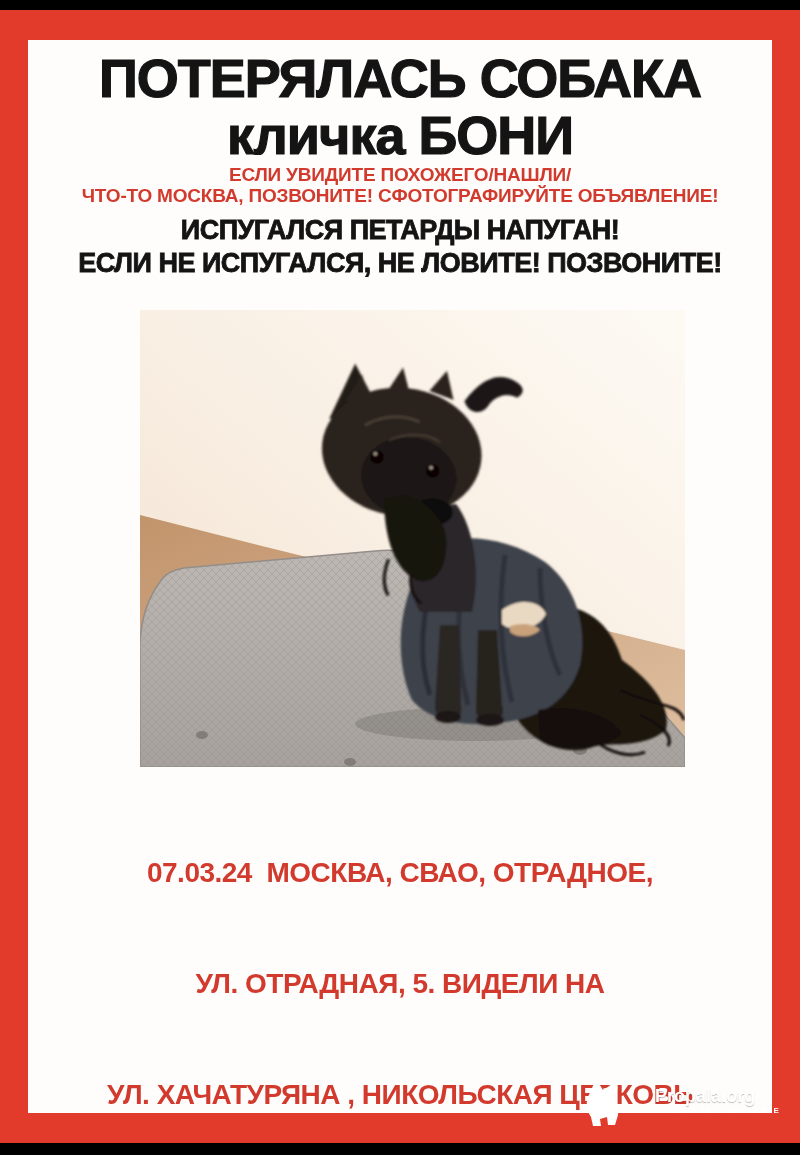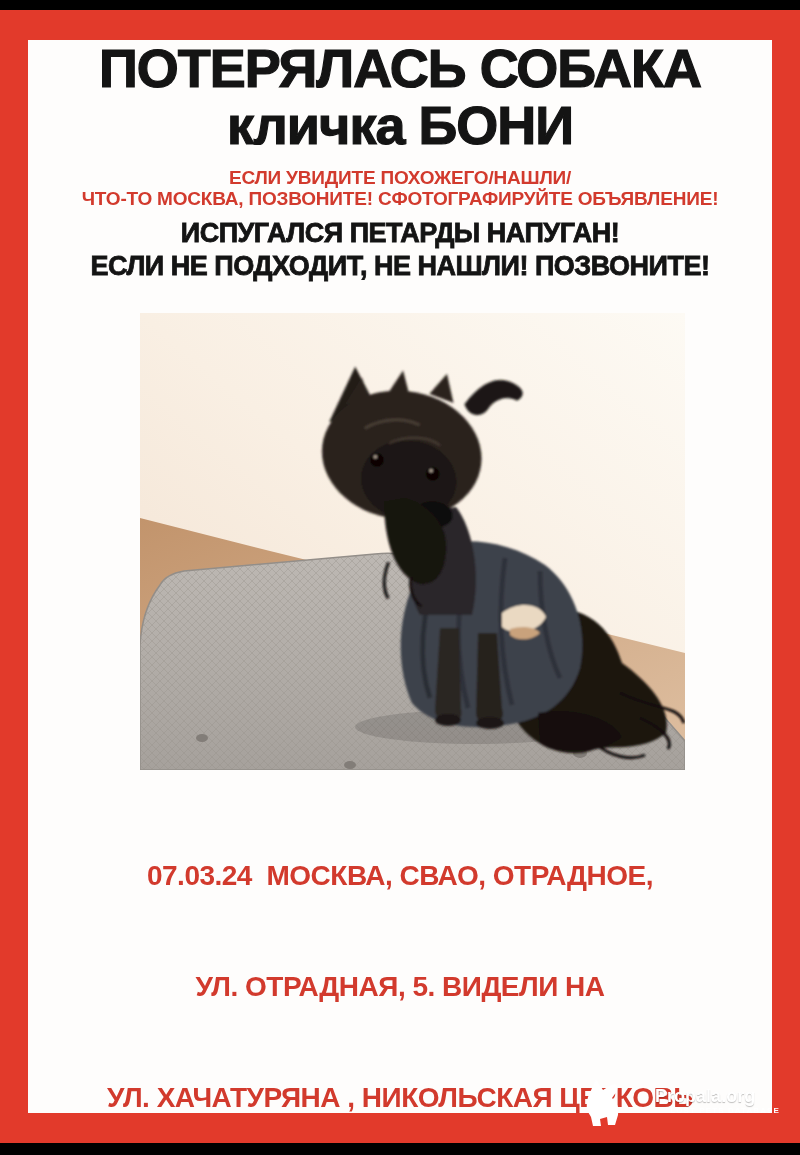--- a/index.html
+++ b/index.html
@@ -19,27 +19,28 @@
     position:absolute;left:0;top:10px;width:800px;height:1133px;
     background:var(--frame-red,#e23a2b);
   }
   .panel{
     position:absolute;left:28px;top:30px;width:744px;height:1073px;
     background:#fefdfc;
     text-align:center;
   }
   .line{white-space:nowrap;}
   .title{
+    margin-top:10px;
     font-size:54px;line-height:57px;font-weight:700;
     color:var(--text-black,#141414);
     letter-spacing:-1px;
     -webkit-text-stroke:1.2px #141414;
   }
   .warning{
-    margin-top:13px;
+    margin-top:0;
     font-size:19px;line-height:21px;font-weight:700;
     color:var(--text-red,#d23a2d);
     letter-spacing:-0.2px;
   }
   .alert{
     margin-top:8px;
     font-size:27px;line-height:33px;font-weight:700;
     color:var(--text-black,#141414);
     letter-spacing:-0.5px;
     -webkit-text-stroke:0.8px #141414;
@@ -83,21 +84,21 @@
       <div class="line">кличка БОНИ</div>
     </div>
 
     <div class="warning">
       <div class="line">ЕСЛИ УВИДИТЕ ПОХОЖЕГО/НАШЛИ/</div>
       <div class="line">ЧТО-ТО МОСКВА, ПОЗВОНИТЕ! СФОТОГРАФИРУЙТЕ ОБЪЯВЛЕНИЕ!</div>
     </div>
 
     <div class="alert">
       <div class="line">ИСПУГАЛСЯ ПЕТАРДЫ НАПУГАН!</div>
-      <div class="line">ЕСЛИ НЕ ПОДХОДИТ, НЕ НАШЛИ! ПОЗВОНИТЕ!</div>
+      <div class="line">ЕСЛИ НЕ ИСПУГАЛСЯ, НЕ ЛОВИТЕ! ПОЗВОНИТЕ!</div>
     </div>
 
     <svg class="photo" viewBox="0 0 545 457" xmlns="http://www.w3.org/2000/svg">
       <defs>
         <linearGradient id="wallGrad" x1="0" y1="1" x2="1" y2="0">
           <stop offset="0" stop-color="#f2e1d0"></stop>
           <stop offset="0.5" stop-color="#f9efe3"></stop>
           <stop offset="1" stop-color="#fdfaf4"></stop>
         </linearGradient>
         <linearGradient id="floorGrad" x1="0" y1="0" x2="1" y2="1">

